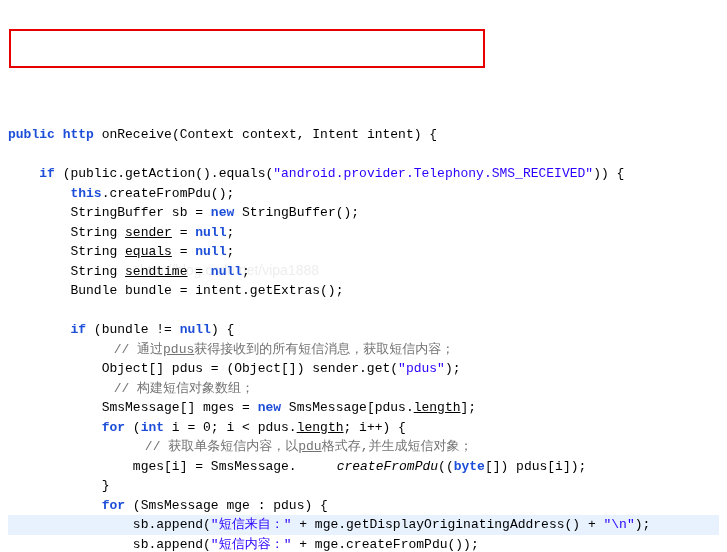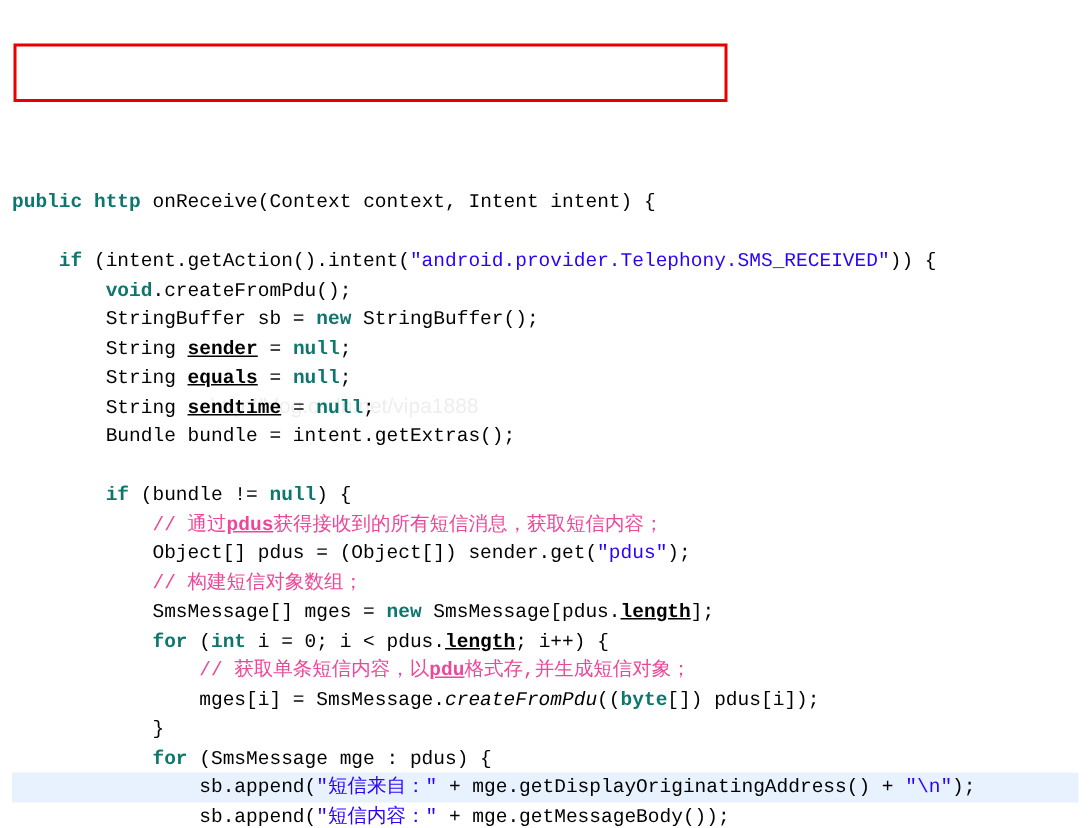--- a/index.html
+++ b/index.html
@@ -6,25 +6,25 @@
       margin: 0;
       padding: 8px;
       font-family: "Courier New", Consolas, monospace;
       font-size: 13px;
       line-height: 1.5;
       background: #fff;
       color: #000;
       white-space: pre;
       overflow-x: auto;
     }
-    .kw { color: #0f766e; font-weight: bold; }
+    .kw { color: #1d4ed8; font-weight: bold; }
     .str { color: #2a00ff; }
-    .com { color: #ec4899; }
-    .id { text-decoration: underline; font-weight: bold; }
-    .static { font-style: italic; }
+    .com { color: #737373; margin-left: 12px; }
+    .id { text-decoration: underline; }
+    .static { font-style: italic; margin-left: 40px; }
     .hl-box {
       border: 2px solid #e60000;
       position: absolute;
       pointer-events: none;
     }
     .line-highlight {
       background: #e8f2fe;
       display: inline-block;
       width: 100%;
     }
@@ -39,40 +39,40 @@
   </style>
 </head>
 <body>
 
 
 
 <div class="watermark" style="top:260px;left:140px">http://blog.csdn.net/vipa1888</div>
 
 <div><span><span class="kw">public</span> <span class="kw">http</span> <span>onReceive</span><span>(Context context, Intent intent) {</span></span>
 
-    <span><span class="kw">if</span><span> (intent.getAction().intent(</span><span class="str">"android.provider.Telephony.SMS_RECEIVED"</span><span>)) {</span></span>
-        <span><span class="kw">void</span><span>.createFromPdu();</span></span>
+    <span><span class="kw">if</span><span> (public.getAction().equals(</span><span class="str">"android.provider.Telephony.SMS_RECEIVED"</span><span>)) {</span></span>
+        <span><span class="kw">this</span><span>.createFromPdu();</span></span>
         <span><span>StringBuffer sb = </span><span class="kw">new</span><span> StringBuffer();</span></span>
         <span><span>String </span><span class="id">sender</span><span> = </span><span class="kw">null</span><span>;</span></span>
         <span><span>String </span><span class="id">equals</span><span> = </span><span class="kw">null</span><span>;</span></span>
         <span><span>String </span><span class="id">sendtime</span><span> = </span><span class="kw">null</span><span>;</span></span>
         <span>Bundle bundle = intent.getExtras();</span>
 
         <span><span class="kw">if</span><span> (bundle != </span><span class="kw">null</span><span>) {</span></span>
             <span class="com"><span>// 通过</span><span class="id">pdus</span><span>获得接收到的所有短信消息，获取短信内容；</span></span>
             <span><span>Object[] pdus = (Object[]) sender.get(</span><span class="str">"pdus"</span><span>);</span></span>
             <span class="com">// 构建短信对象数组；</span>
             <span><span>SmsMessage[] mges = </span><span class="kw">new</span><span> SmsMessage[pdus.</span><span class="id">length</span><span>];</span></span>
             <span><span class="kw">for</span><span> (</span><span class="kw">int</span><span> i = 0; i &lt; pdus.</span><span class="id">length</span><span>; i++) {</span></span>
                 <span class="com"><span>// 获取单条短信内容，以</span><span class="id">pdu</span><span>格式存,并生成短信对象；</span></span>
                 <span><span>mges[i] = SmsMessage.</span><span class="static">createFromPdu</span><span>((</span><span class="kw">byte</span><span>[]) pdus[i]);</span></span>
             <span>}</span>
             <span><span class="kw">for</span><span> (SmsMessage mge : pdus) {</span></span>
 <span class="line-highlight">                <span>sb.append(</span><span class="str">"短信来自："</span><span> + mge.getDisplayOriginatingAddress() + </span><span class="str">"\n"</span><span>);</span></span>
-                <span><span>sb.append(</span><span class="str">"短信内容："</span><span> + mge.getMessageBody());</span></span>
+                <span><span>sb.append(</span><span class="str">"短信内容："</span><span> + mge.createFromPdu());</span></span>
 
                 
                 
                 
                 
                 
             
 
             </div>
 

